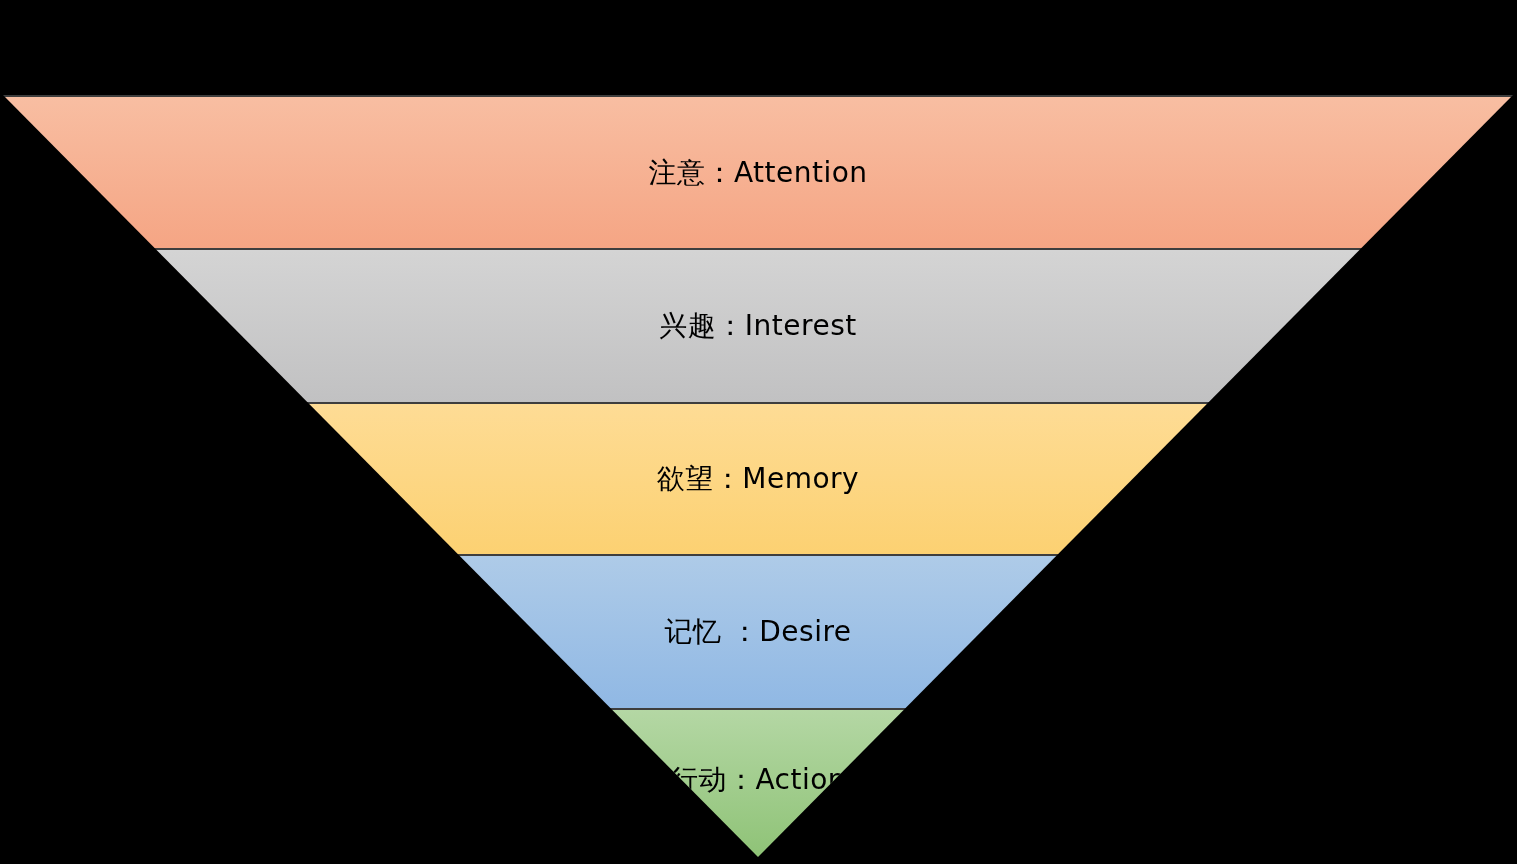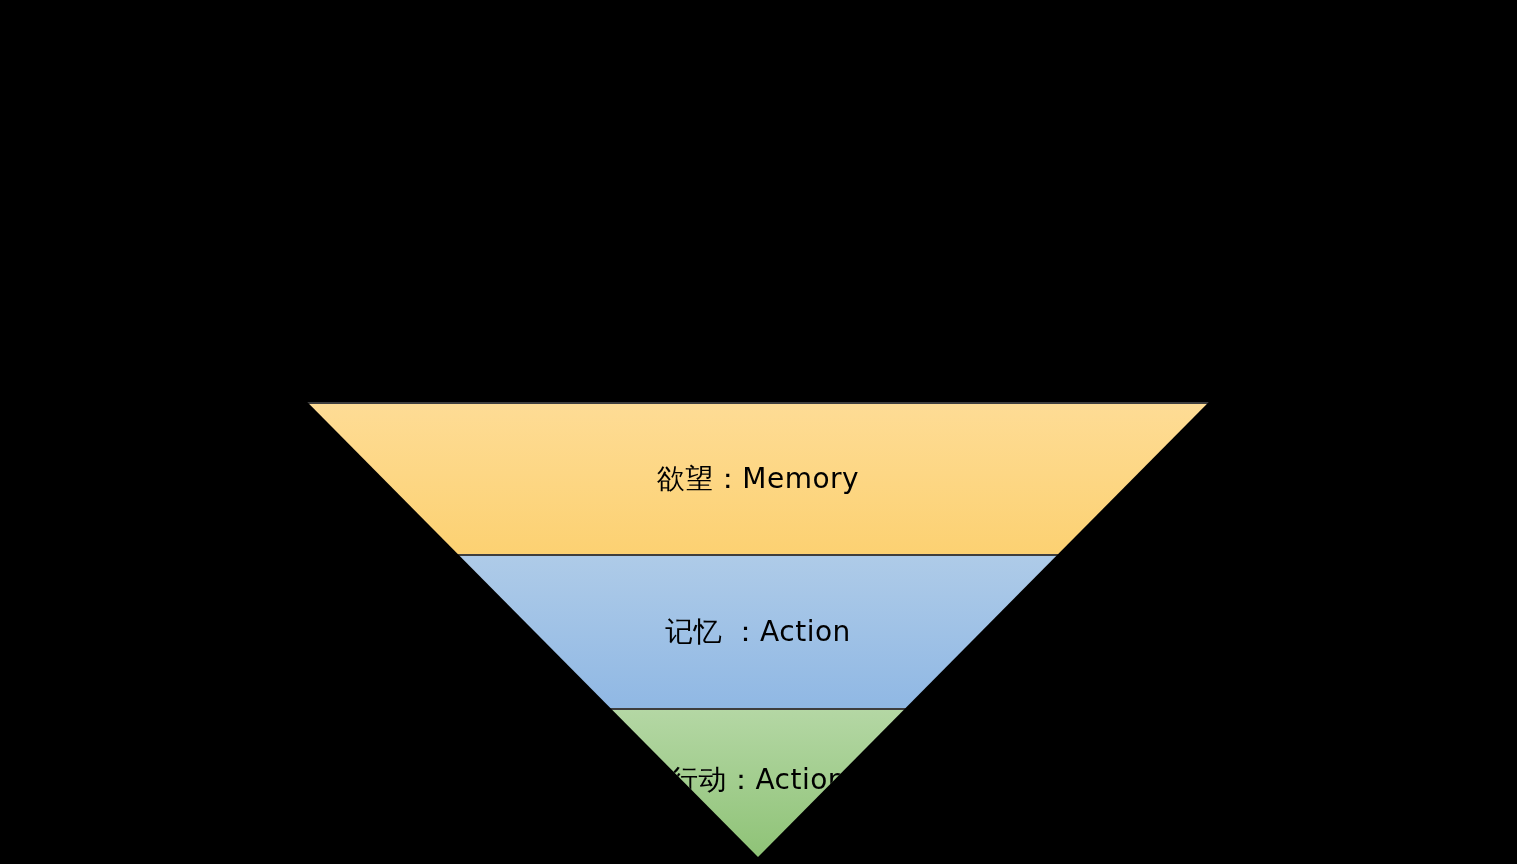--- a/index.html
+++ b/index.html
@@ -47,28 +47,34 @@
   }
   
   .layer-4 .layer-label { margin-top: -8px; }
 </style>
 </head>
 <body>
 
 <div id="stage">
   <div id="pyramid">
 
+    <div class="layer layer-0" style="background: linear-gradient(rgb(248, 190, 162), rgb(245, 165, 132));">
+      <span class="layer-label">注意：Attention</span>
+    </div>
 
+    <div class="layer layer-1" style="background: linear-gradient(rgb(212, 212, 212), rgb(193, 193, 194));">
+      <span class="layer-label">兴趣：Interest</span>
+    </div>
 
     <div class="layer layer-2" style="background: linear-gradient(rgb(254, 220, 149), rgb(252, 209, 114));">
       <span class="layer-label">欲望：Memory</span>
     </div>
 
     <div class="layer layer-3" style="background: linear-gradient(rgb(174, 203, 232), rgb(144, 184, 228));">
-      <span class="layer-label">记忆 ：Action</span>
+      <span class="layer-label">记忆 ：Desire</span>
     </div>
 
     <div class="layer layer-4" style="background: linear-gradient(rgb(180, 215, 164), rgb(143, 195, 119));">
       <span class="layer-label">行动：Action</span>
     </div>
 
   </div>
 </div>
 
 </body></html>

